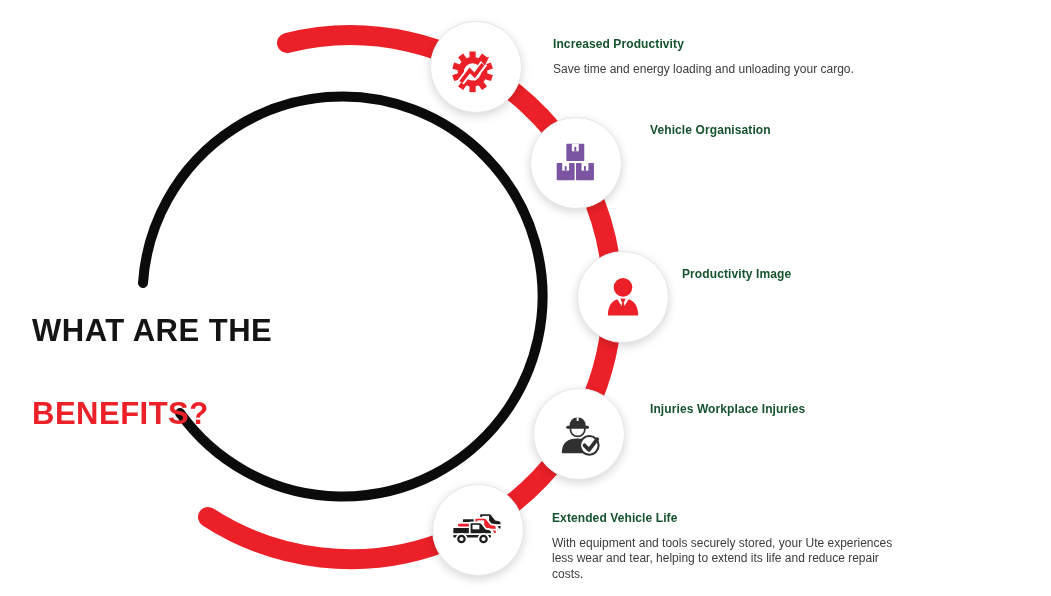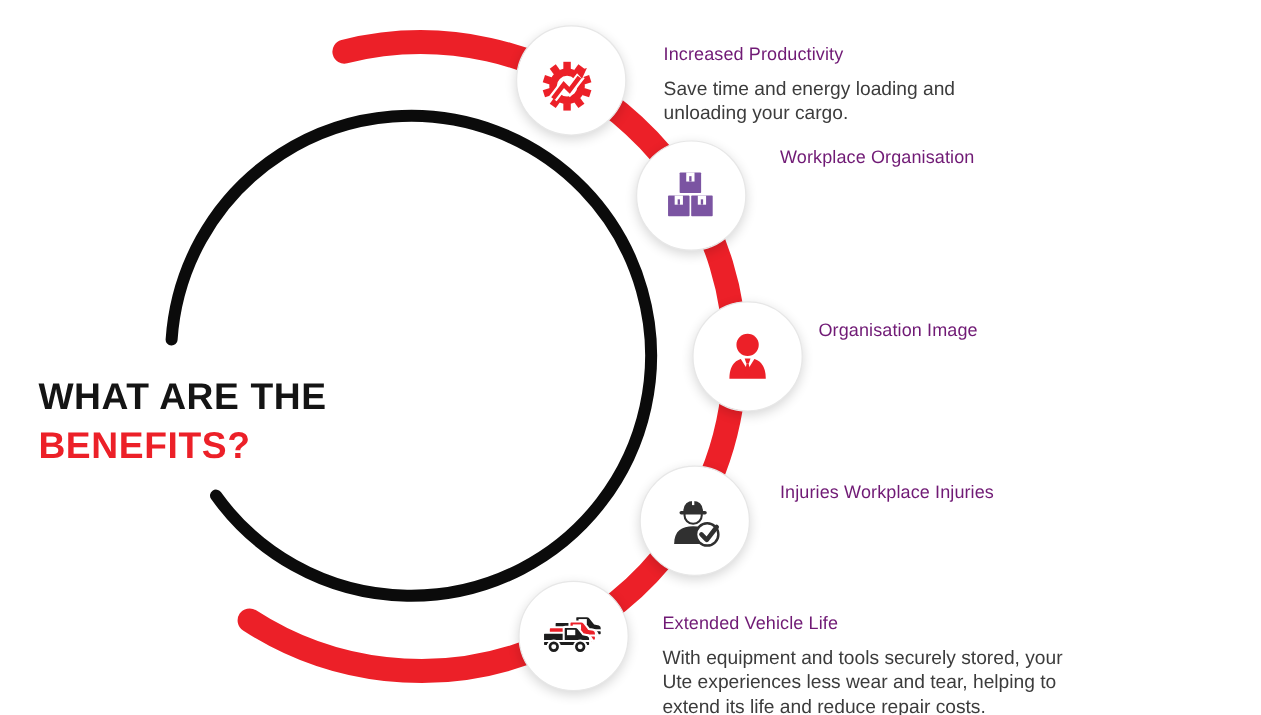--- a/index.html
+++ b/index.html
@@ -25,26 +25,26 @@
   .c3{left:577px;top:251px}
   .c4{left:533px;top:388px}
   .c5{left:432px;top:484px}
 
   .btext{position:absolute;z-index:2;}
   .b1{left:553px;top:37px;width:305px}
   .b2{left:650px;top:123px;width:338px}
   .b3{left:682px;top:267px;width:342px}
   .b4{left:650px;top:402px;width:355px}
   .b5{left:552px;top:511px;width:350px}
-  .btitle{font-size:15px;font-weight:400;color:#701a75;margin:0 0 4px 0;letter-spacing:.1px;}
-  .bbody{font-size:16px;line-height:1.28;color:#3c3c3c;margin-top:11px;}
+  .btitle{font-size:12px;font-weight:700;color:#14532d;margin:0 0 4px 0;letter-spacing:.1px;}
+  .bbody{font-size:12px;line-height:1.28;color:#3c3c3c;margin-top:11px;}
 
   .title{position:absolute;left:32px;top:310px;z-index:2;
     font-weight:700;font-size:31px;line-height:41px;letter-spacing:.5px;color:#141414;}
-  .title .red{color:var(--accent-red);}
+  .title .red{color:var(--accent-red);margin-top:42px;}
   .icn{display:block;}
 </style>
 </head>
 <body>
 
 <div class="stage">
 
   <svg class="arcs" width="1051" height="596" viewBox="0 0 1051 596">
     <path d="M 287 43 A 262 262 0 1 1 208 517" fill="none" stroke="var(--accent-red)" stroke-width="20" stroke-linecap="round"></path>
     <path d="M 143 283 A 200 200 0 1 1 180 413" fill="none" stroke="var(--ink-black)" stroke-width="10" stroke-linecap="round"></path>
@@ -145,25 +145,25 @@
       <use href="#ute" fill="#1d1d1d"></use>
     </svg>
   </div>
 
   <div class="btext b1">
     <div class="btitle">Increased Productivity</div>
     <div class="bbody">Save time and energy loading and unloading  your cargo.</div>
   </div>
 
   <div class="btext b2">
-    <div class="btitle">Workplace Organisation</div>
+    <div class="btitle">Vehicle Organisation</div>
   </div>
 
   <div class="btext b3">
-    <div class="btitle">Organisation Image</div>
+    <div class="btitle">Productivity Image</div>
   </div>
 
   <div class="btext b4">
     <div class="btitle">Injuries Workplace Injuries</div>
   </div>
 
   <div class="btext b5">
     <div class="btitle">Extended Vehicle Life</div>
     <div class="bbody">With equipment and tools securely stored, your Ute experiences less wear and tear, helping to extend its life and reduce repair costs.</div>
   </div>

